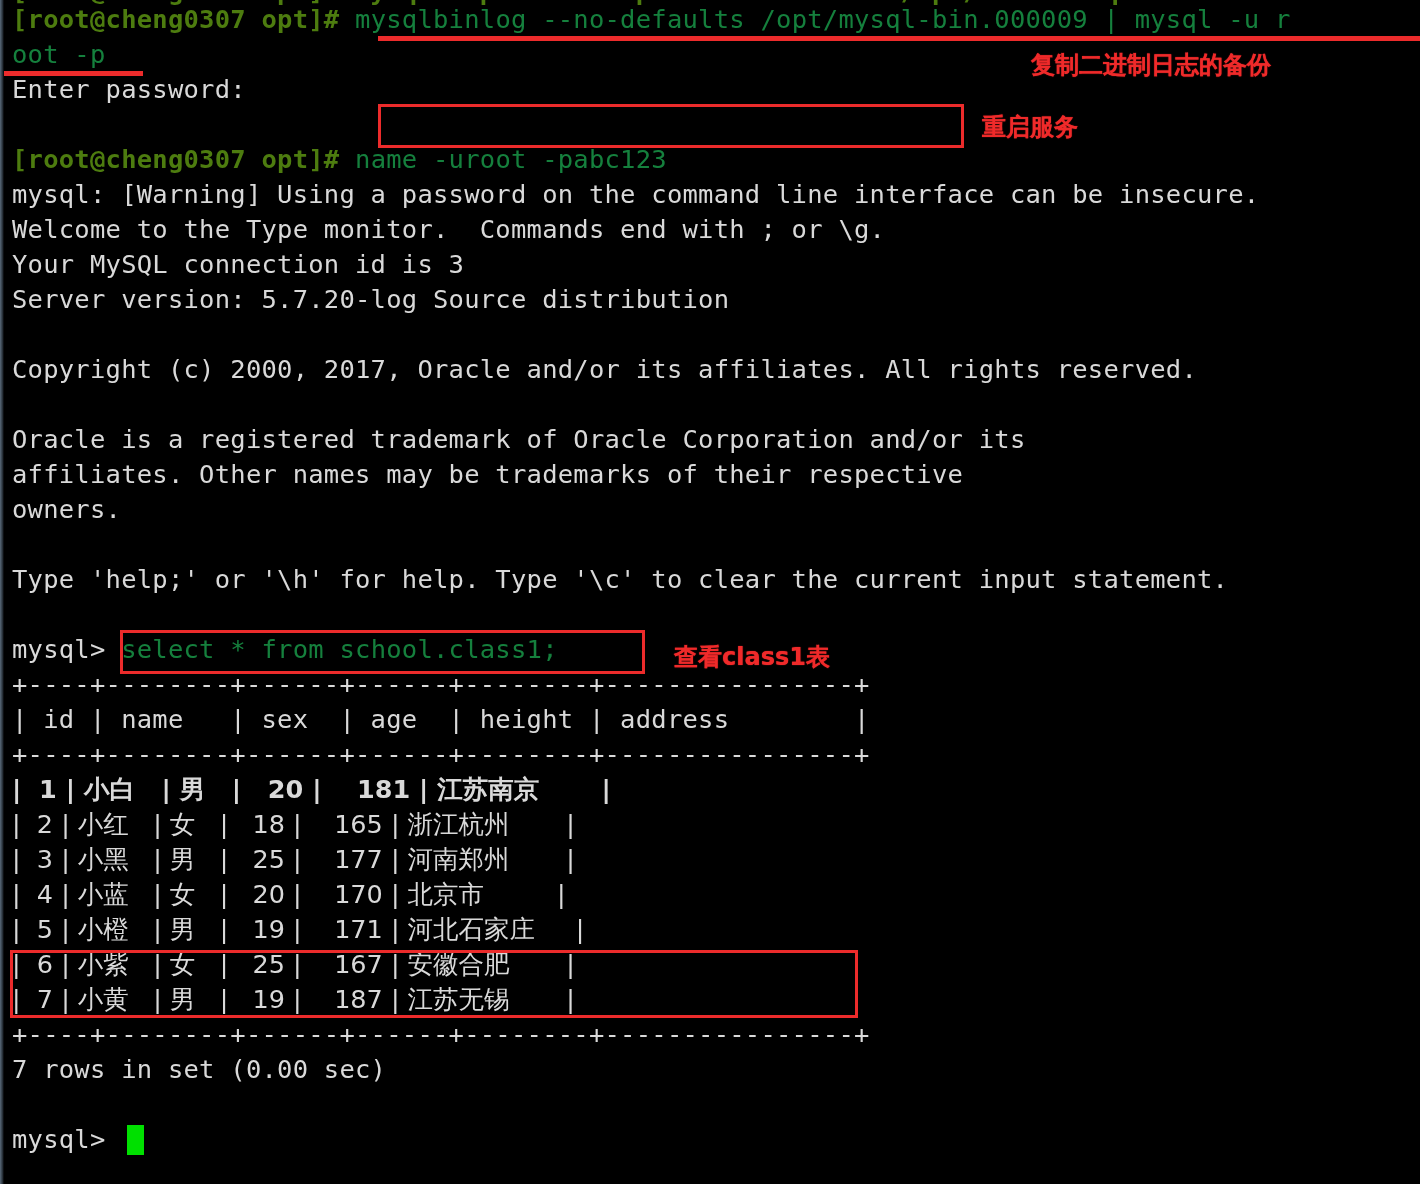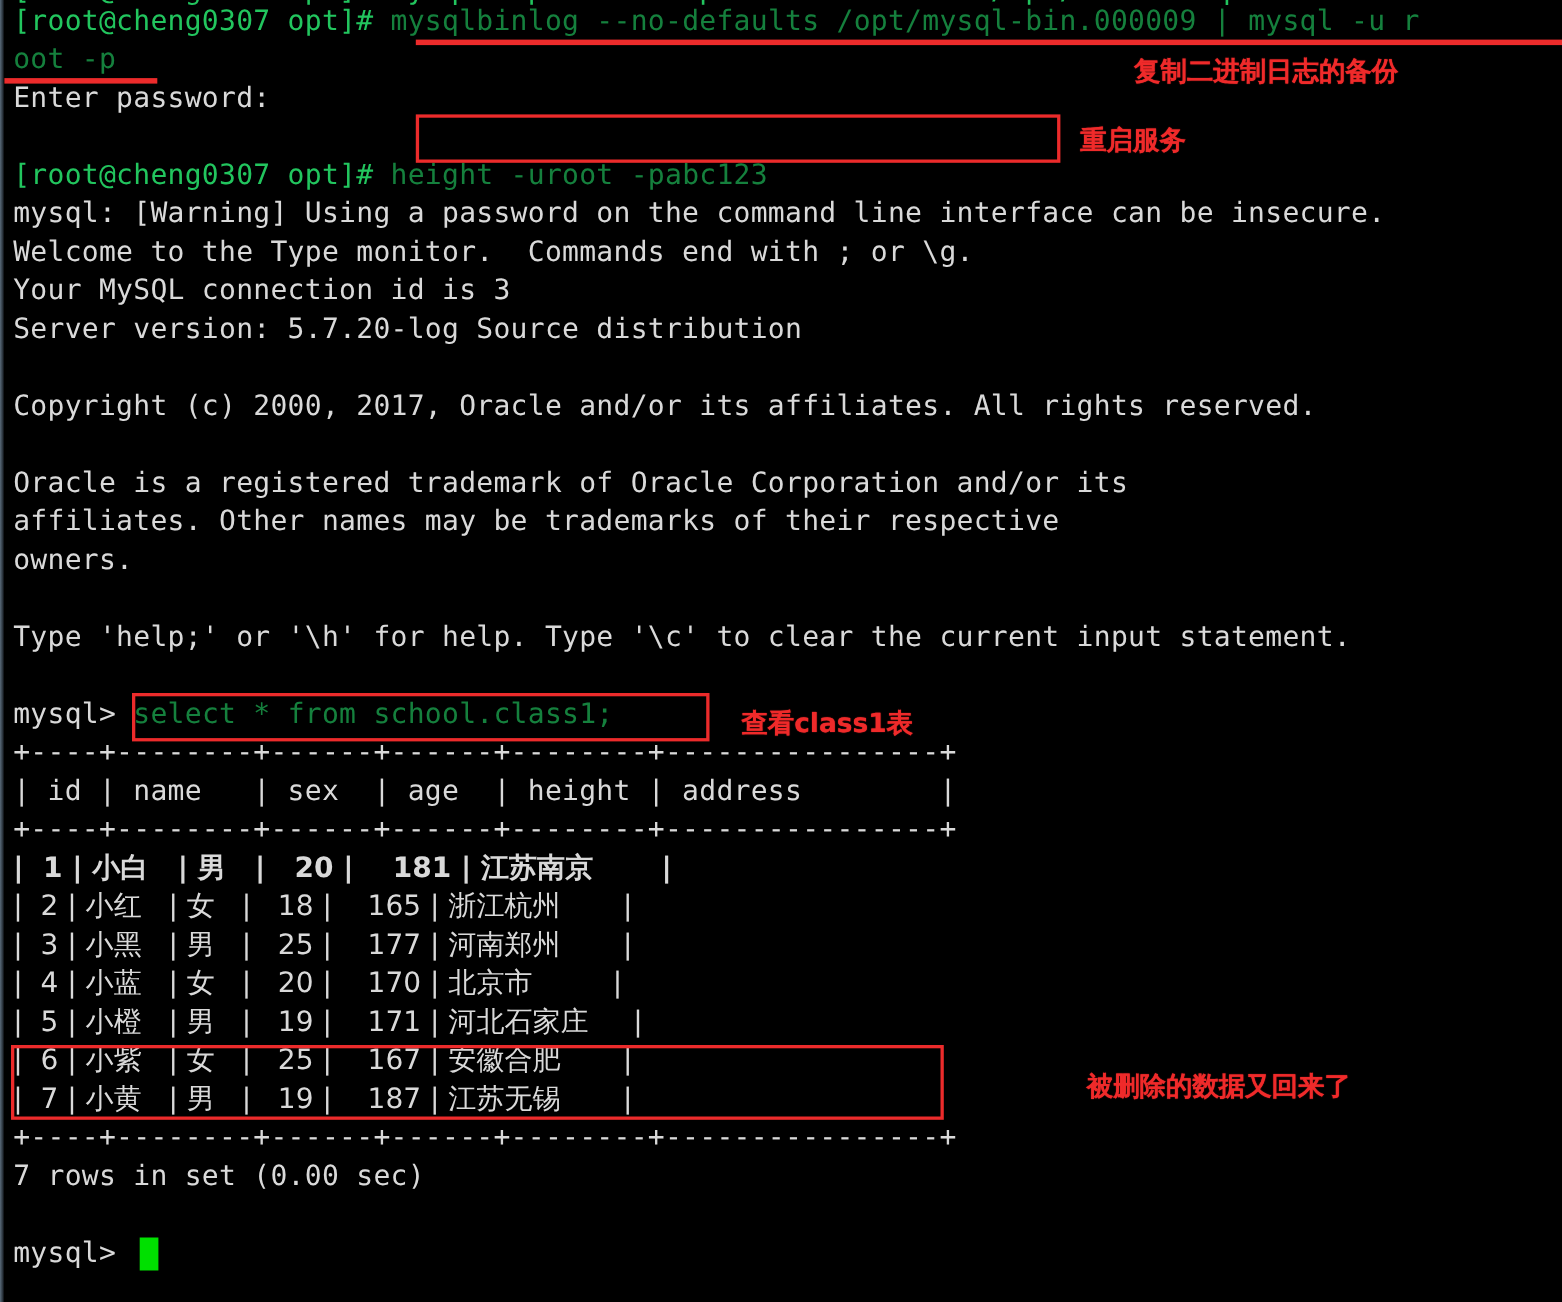--- a/index.html
+++ b/index.html
@@ -44,21 +44,21 @@
     white-space: pre;
     font-family: "DejaVu Sans Mono", "Liberation Mono", monospace;
     font-size: 25.5px;
     line-height: 35px;
     letter-spacing: 0.24px;
     color: #d9d9d9;
     height: 35px;
   }
   .line.clipped-top { overflow: hidden; }
 
-  .prompt { color: #22c55e; font-weight: normal; }
+  .prompt { color: #4d7c0f; font-weight: bold; }
   .cmd    { color: #15803d; }
   .out    { color: #d9d9d9; }
 
   
   .cjk {
     font-family: "DejaVu Sans", "Liberation Serif", serif;
     letter-spacing: 0;
   }
 
   
@@ -104,21 +104,21 @@
 
     <div class="line clipped-top" style="top:-26px; width:1408px;"><span class="prompt">[root@cheng0307 opt]# mysqldump -uroot -pabc123 school &gt; /opt/school.sql</span></div>
 
     <div class="line" style="top:2px;"><span class="prompt">[root@cheng0307 opt]#</span><span class="cmd"> mysqlbinlog --no-defaults /opt/mysql-bin.000009 | mysql -u r</span></div>
 
     <div class="line" style="top:37px;"><span class="cmd">oot -p</span></div>
 
     <div class="line" style="top:72px;"><span class="out">Enter password:</span></div>
 
 
-    <div class="line" style="top:142px;"><span class="prompt">[root@cheng0307 opt]#</span><span class="cmd"> height -uroot -pabc123</span></div>
+    <div class="line" style="top:142px;"><span class="prompt">[root@cheng0307 opt]#</span><span class="cmd"> name -uroot -pabc123</span></div>
 
     <div class="line" style="top:177px;"><span class="out">mysql: [Warning] Using a password on the command line interface can be insecure.</span></div>
     <div class="line" style="top:212px;"><span class="out">Welcome to the Type monitor.  Commands end with ; or \g.</span></div>
     <div class="line" style="top:247px;"><span class="out">Your MySQL connection id is 3</span></div>
     <div class="line" style="top:282px;"><span class="out">Server version: 5.7.20-log Source distribution</span></div>
 
     <div class="line" style="top:352px;"><span class="out">Copyright (c) 2000, 2017, Oracle and/or its affiliates. All rights reserved.</span></div>
 
     <div class="line" style="top:422px;"><span class="out">Oracle is a registered trademark of Oracle Corporation and/or its</span></div>
     <div class="line" style="top:457px;"><span class="out">affiliates. Other names may be trademarks of their respective</span></div>
@@ -153,16 +153,15 @@
 
     <div class="rbox" style="left:378px; top:104px; width:586px; height:44px;"></div>
 
     <div class="rbox" style="left:120px; top:630px; width:525px; height:44px;"></div>
 
     <div class="rbox" style="left:10px; top:950px; width:848px; height:68px;"></div>
 
     <div class="annot" style="left:1031px; top:50px;">复制二进制日志的备份</div>
     <div class="annot" style="left:982px; top:112px;">重启服务</div>
     <div class="annot" style="left:674px; top:642px;">查看class1表</div>
-    <div class="annot" style="left:988px; top:972px;">被删除的数据又回来了</div>
 
   </div>
 </div>
 
 </body></html>

